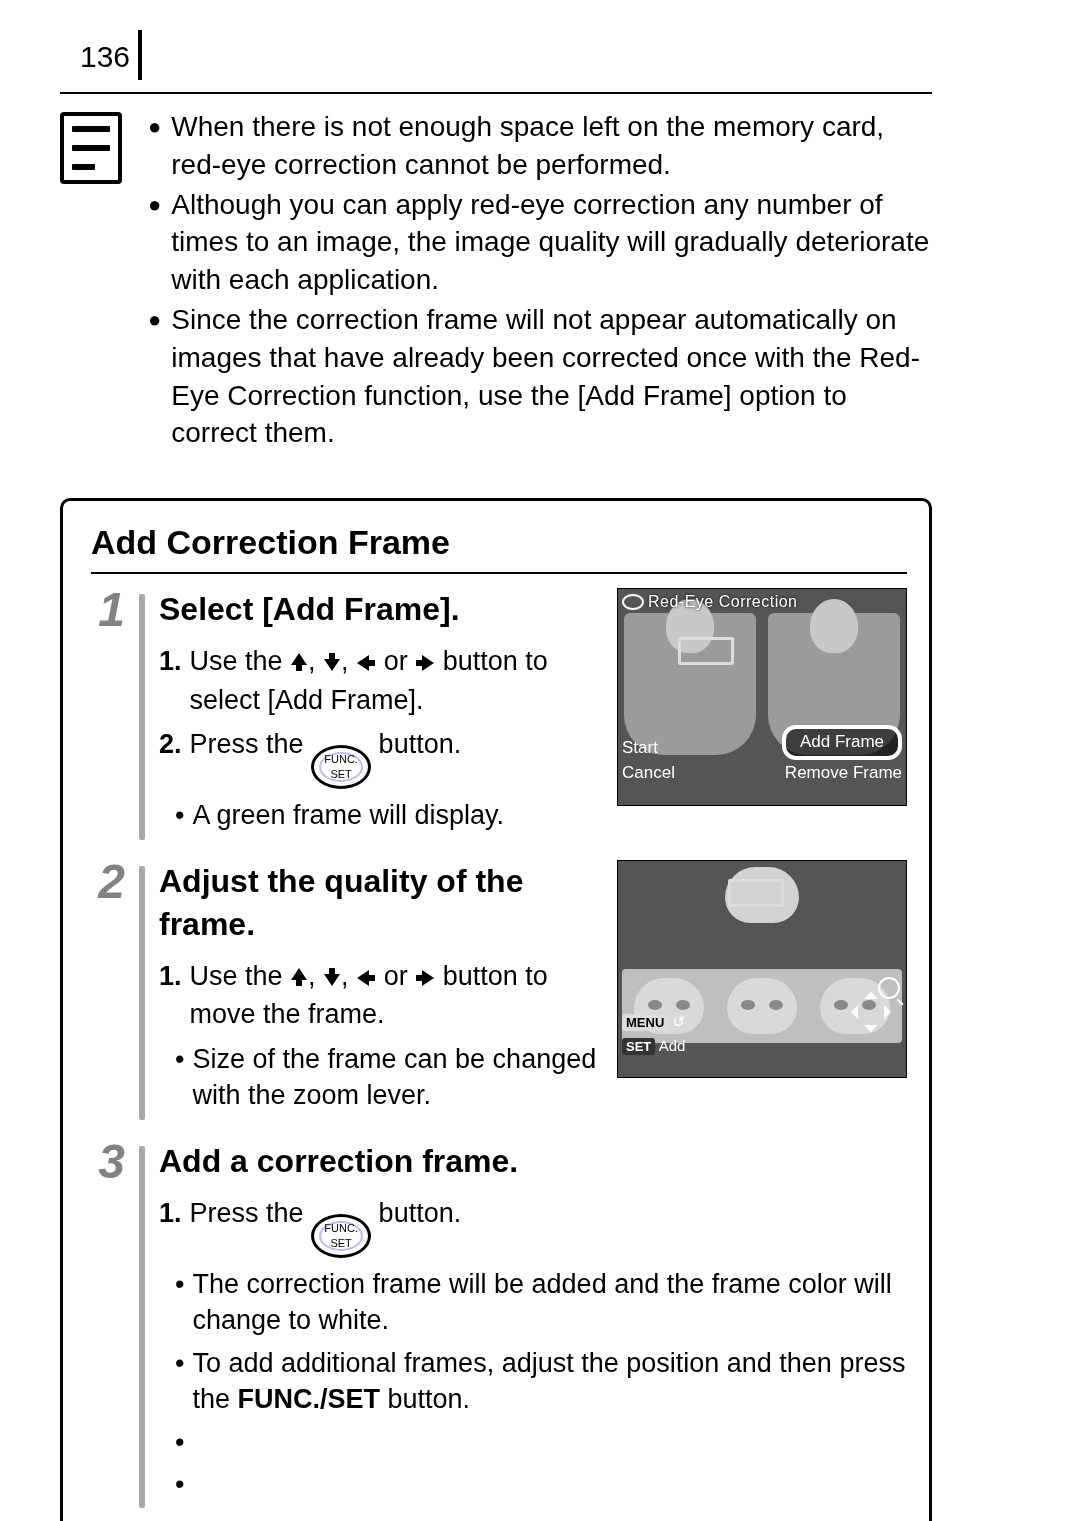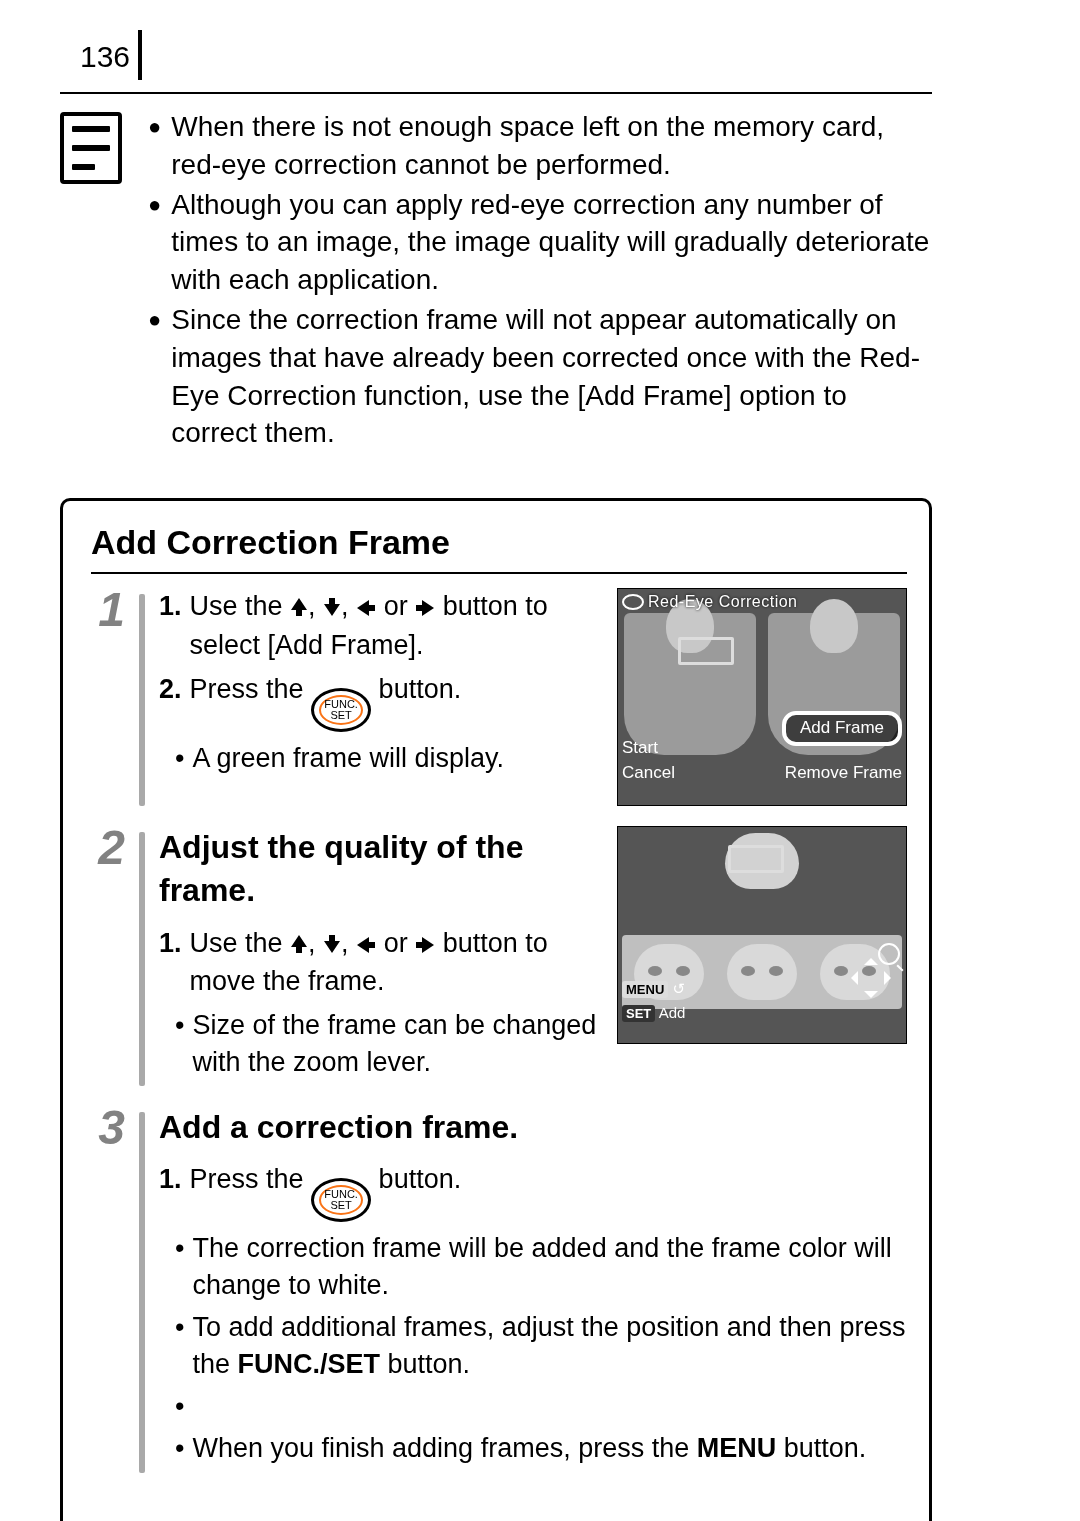--- a/index.html
+++ b/index.html
@@ -175,27 +175,27 @@
     border: 3px solid #000;
     border-radius: 50%/50%;
     font-size: 11px;
     font-family: "Arial Narrow", Arial, sans-serif;
     text-align: center;
     line-height: 1;
     vertical-align: -10px;
     position: relative;
   }
   .func-btn-inner {
-    border: 2px solid #f97316;
+    border: 2px solid #c4b5fd;
     border-radius: 50%/50%;
     width: 40px;
     height: 26px;
     display:flex;
     align-items:center;
-    justify-content:center;
+    justify-content:space-between;
     flex-direction: column;
   }
   .func-btn-inner span{display:block;}
 
   
   .screen {
     flex: 0 0 290px;
     width: 290px;
     height: 218px;
     background: #555;
@@ -226,21 +226,21 @@
   .screen-title .eye-icon{
     width:18px;height:12px;border:2px solid #fff;border-radius:50%;
     display:inline-block; position:relative;
   }
   .screen-bottom{
     position:absolute; left:4px; right:4px; bottom:20px;
     display:flex; justify-content:space-between; align-items:flex-end;
     font-size:17px;
   }
   .sb-left{display:flex;flex-direction:column;gap:2px;}
-  .sb-right{display:flex;flex-direction:column;gap:16px;align-items:flex-end;}
+  .sb-right{display:flex;flex-direction:column;gap:2px;align-items:flex-end;}
   .pill{
     border:2px solid #fff; border-radius:14px; padding:2px 14px;
     background:rgba(0,0,0,0.6); white-space:nowrap;
   }
   .pill.sel{border-width:4px;}
   .screen .eye-frame{
     position:absolute; top:48px; left:60px; width:50px; height:22px;
     border:3px solid #ddd; border-radius:2px;
   }
   .screen2 .screen-bottom{font-size:15px;}
@@ -321,20 +321,21 @@
   <div class="section-box">
     <div class="section-title">Add Correction Frame</div>
     <div class="sect-sep"></div>
 
     <div class="step-row">
       <div class="step-number">1</div>
       <div class="step-bar"></div>
       <div class="step-body">
         <div class="step-flex">
           <div class="step-text">
+            <div class="step-heading">Select [Add Frame].</div>
 
             <div class="ol-item">
               <span class="ol-num">1.</span>
               <span>
                 <span>Use the </span>
                 <span class="arrow">
                   <svg width="18" height="20">
                       <polygon points="9,1 17,13 12,13 12,19 6,19 6,13 1,13" fill="#000"></polygon>
                     </svg>
                 </span><span>,  </span>
@@ -508,21 +509,18 @@
           <span class="sub-dot">•</span>
           <span>
             <span>To add additional frames, adjust the position and then press the </span><b class="inl">FUNC./SET</b><span> button.</span>
           </span>
         </div>
         <div class="sub-bullet">
           <span class="sub-dot">•</span>
         </div>
         <div class="sub-bullet">
           <span class="sub-dot">•</span>
-          <span>
-            <span>When you finish adding frames, press the </span><b class="inl">MENU</b><span> button.</span>
-          </span>
         </div>
       </div>
     </div>
 
   </div>
 </div>
 
 </body></html>

